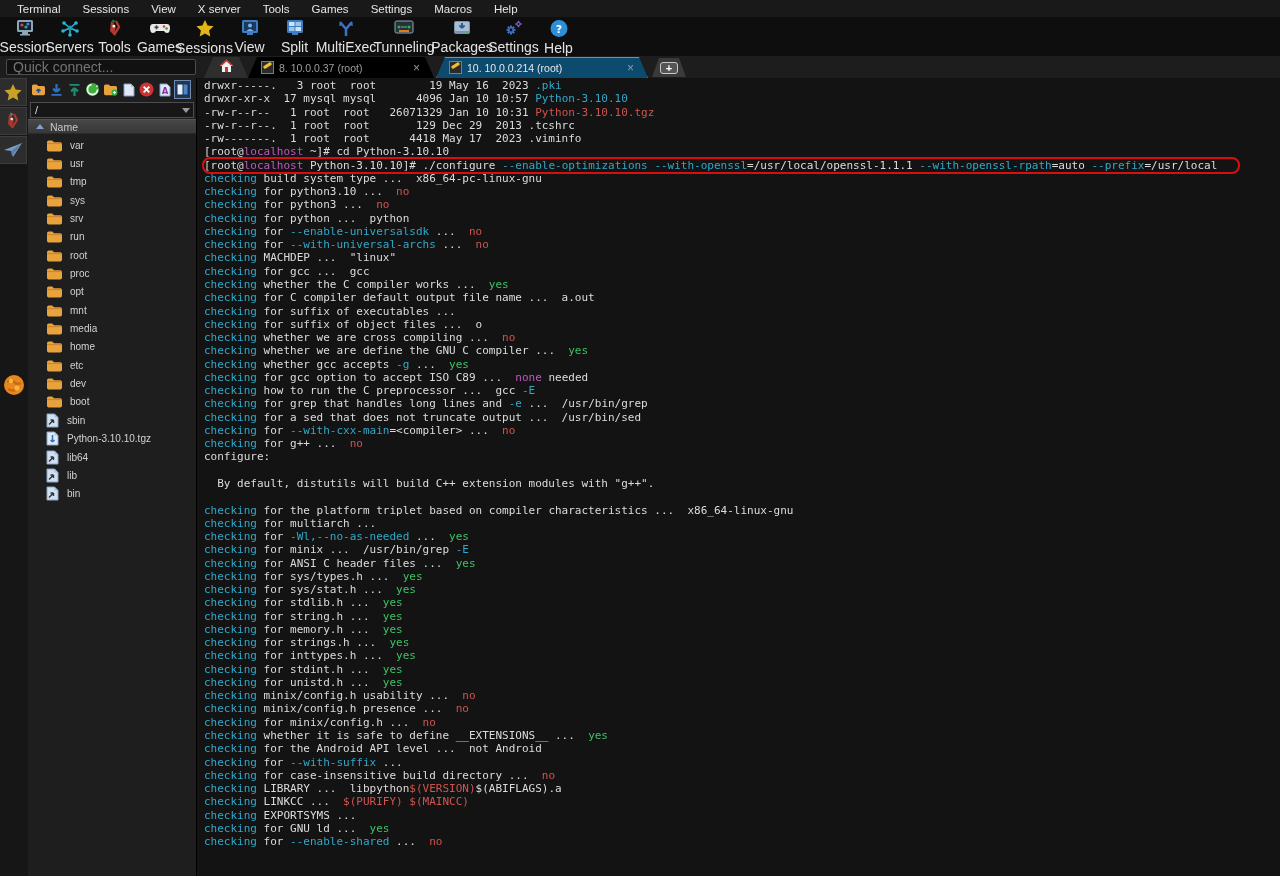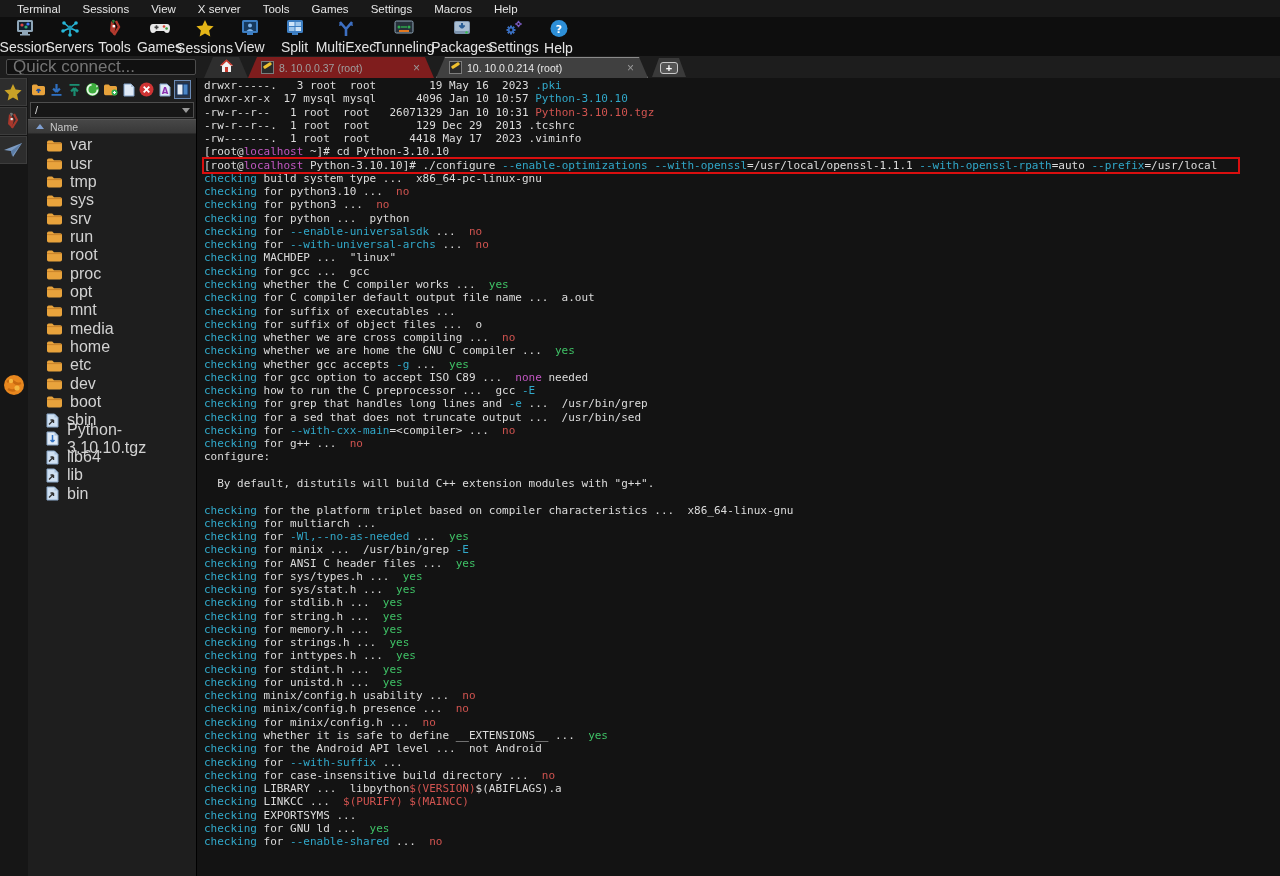--- a/index.html
+++ b/index.html
@@ -26,27 +26,27 @@
   .tb-ic { height:20px; display:flex; align-items:center; justify-content:center; }
   .tb-lb { font-size:14px; color:#e3e3e3; margin-top:2px; white-space:nowrap; }
   
   #subbar {
     position:absolute; left:0; top:56px; width:1280px; height:22px;
     background:#1d1d1d;
   }
   #quickconnect {
     position:absolute; left:6px; top:3px; width:190px; height:16px;
     background:#111; border:1px solid #4d4d4d; border-radius:2px;
-    color:#9a9a9a; font-size:17px; padding:0 6px; font-family:"Liberation Sans",sans-serif;
+    color:#9a9a9a; font-size:14px; padding:0 6px; font-family:"Liberation Sans",sans-serif;
   }
   .tab { position:absolute; top:1px; height:21px; display:flex; align-items:center;
          clip-path:polygon(9px 0, calc(100% - 9px) 0, 100% 100%, 0 100%); }
   .tab-home { left:204px; width:44px; background:#2e2e2e; justify-content:center; }
-  .tab-1 { left:248px; width:186px; background:#7f1d1d; color:#9f9f9f; }
-  .tab-2 { left:436px; width:212px; background:#404040; color:#e8e8e8; box-shadow:inset 0 1px 0 #8a8a8a, inset 1px 0 0 #6a6a6a, inset -1px 0 0 #6a6a6a; }
+  .tab-1 { left:248px; width:186px; background:#000000; color:#9f9f9f; }
+  .tab-2 { left:436px; width:212px; background:#0c4a6e; color:#e8e8e8; box-shadow:inset 0 1px 0 #8a8a8a, inset 1px 0 0 #6a6a6a, inset -1px 0 0 #6a6a6a; }
   .tab .lbl { font-size:10.5px; margin-left:5px; white-space:nowrap; flex:1; }
   .tab .x { font-size:12px; color:#9a9a9a; margin-right:14px; line-height:1; }
   .sess-ic { width:13px; height:13px; background:#2b2b2b; border:1px solid #7d7d7d; margin-left:13px; position:relative; flex:none;}
   .sess-ic::after { content:""; position:absolute; left:2px; top:6px; width:8px; height:3px;
       background:#e8c built; }
   .sess-pen { position:absolute; left:1px; top:2px; width:9px; height:3px; background:#eebf2e; transform:rotate(-32deg); border-radius:1px; }
   #newtab {
     position:absolute; left:652px; top:2px; width:34px; height:19px;
     background:#3a3a3a; clip-path:polygon(7px 0, calc(100% - 7px) 0, 100% 100%, 0 100%);
     display:flex; align-items:center; justify-content:center;
@@ -67,28 +67,28 @@
   #fb-path-row { height:18px; padding:1px 2px; }
   #fb-path { width:100%; height:16px; background:#171717; border:1px solid #4d4d4d; color:#d8d8d8;
     font-size:11px; padding:0 4px; display:flex; align-items:center; position:relative; }
   #fb-path .chev { position:absolute; right:3px; top:5px; width:0; height:0;
     border-left:4px solid transparent; border-right:4px solid transparent; border-top:5px solid #9a9a9a; }
   #fb-header { height:15px; background:linear-gradient(#474747,#383838); border-top:1px solid #555;
     border-bottom:1px solid #2a2a2a; display:flex; align-items:center; color:#c9c9c9; font-size:10.5px; }
   #fb-header .tri { width:0; height:0; border-left:4px solid transparent; border-right:4px solid transparent;
     border-bottom:5px solid #7f9fd0; margin:0 6px 0 8px; }
   #fb-list { padding-top:2px; }
-  .fb-row { height:18.35px; display:flex; align-items:center; padding-left:18px; color:#d2d2d2; font-size:16px; }
+  .fb-row { height:18.35px; display:flex; align-items:center; padding-left:18px; color:#d2d2d2; font-size:10px; }
   .fb-row svg { flex:none; margin-right:4px; }
   
   #terminal { position:absolute; left:197px; top:78px; width:1083px; height:798px;
     background:#131313; overflow:hidden; padding:1px 0 0 7px; }
   .tline { white-space:pre; height:13.27px; font-family:"DejaVu Sans Mono", monospace;
     font-size:11px; line-height:13.27px; color:#dcdcdc; }
-  .tline.boxed { width:1034px; outline:2px solid #d90f0f; outline-offset:0px; }
+  .tline.boxed { width:1034px; outline:2px solid #d90f0f; outline-offset:0px;border-radius:6px; }
   .sg-w { color:#dcdcdc; } .sg-c { color:#31a8c9; } .sg-r { color:#d15450; }
   .sg-g { color:#3fc266;margin-top:45px; } .sg-m { color:#c257c2;margin-top:39px; }
 </style>
 </head>
 <body>
 
 <div id="app">
 
   <div id="menubar">
       <span class="menu-item">Terminal</span>
@@ -614,21 +614,21 @@
       <div class="tline"><span class="sg-c">checking</span><span class="sg-w"> for python ...  python</span></div>
       <div class="tline"><span class="sg-c">checking</span><span class="sg-w"> for </span><span class="sg-c">--enable-universalsdk</span><span class="sg-w"> ...  </span><span class="sg-r">no</span></div>
       <div class="tline"><span class="sg-c">checking</span><span class="sg-w"> for </span><span class="sg-c">--with-universal-archs</span><span class="sg-w"> ...  </span><span class="sg-r">no</span></div>
       <div class="tline"><span class="sg-c">checking</span><span class="sg-w"> MACHDEP ...  "linux"</span></div>
       <div class="tline"><span class="sg-c">checking</span><span class="sg-w"> for gcc ...  gcc</span></div>
       <div class="tline"><span class="sg-c">checking</span><span class="sg-w"> whether the C compiler works ...  </span><span class="sg-g">yes</span></div>
       <div class="tline"><span class="sg-c">checking</span><span class="sg-w"> for C compiler default output file name ...  a.out</span></div>
       <div class="tline"><span class="sg-c">checking</span><span class="sg-w"> for suffix of executables ... </span></div>
       <div class="tline"><span class="sg-c">checking</span><span class="sg-w"> for suffix of object files ...  o</span></div>
       <div class="tline"><span class="sg-c">checking</span><span class="sg-w"> whether we are cross compiling ...  </span><span class="sg-r">no</span></div>
-      <div class="tline"><span class="sg-c">checking</span><span class="sg-w"> whether we are home the GNU C compiler ...  </span><span class="sg-g">yes</span></div>
+      <div class="tline"><span class="sg-c">checking</span><span class="sg-w"> whether we are define the GNU C compiler ...  </span><span class="sg-g">yes</span></div>
       <div class="tline"><span class="sg-c">checking</span><span class="sg-w"> whether gcc accepts </span><span class="sg-c">-g</span><span class="sg-w"> ...  </span><span class="sg-g">yes</span></div>
       <div class="tline"><span class="sg-c">checking</span><span class="sg-w"> for gcc option to accept ISO C89 ...  </span><span class="sg-m">none</span><span class="sg-w"> needed</span></div>
       <div class="tline"><span class="sg-c">checking</span><span class="sg-w"> how to run the C preprocessor ...  gcc </span><span class="sg-c">-E</span></div>
       <div class="tline"><span class="sg-c">checking</span><span class="sg-w"> for grep that handles long lines and </span><span class="sg-c">-e</span><span class="sg-w"> ...  /usr/bin/grep</span></div>
       <div class="tline"><span class="sg-c">checking</span><span class="sg-w"> for a sed that does not truncate output ...  /usr/bin/sed</span></div>
       <div class="tline"><span class="sg-c">checking</span><span class="sg-w"> for </span><span class="sg-c">--with-cxx-main</span><span class="sg-w">=&lt;compiler&gt; ...  </span><span class="sg-r">no</span></div>
       <div class="tline"><span class="sg-c">checking</span><span class="sg-w"> for g++ ...  </span><span class="sg-r">no</span></div>
       <div class="tline"><span class="sg-w">configure:</span></div>
       <div class="tline"><span class="sg-w"></span></div>
       <div class="tline"><span class="sg-w">  By default, distutils will build C++ extension modules with "g++".</span></div>

